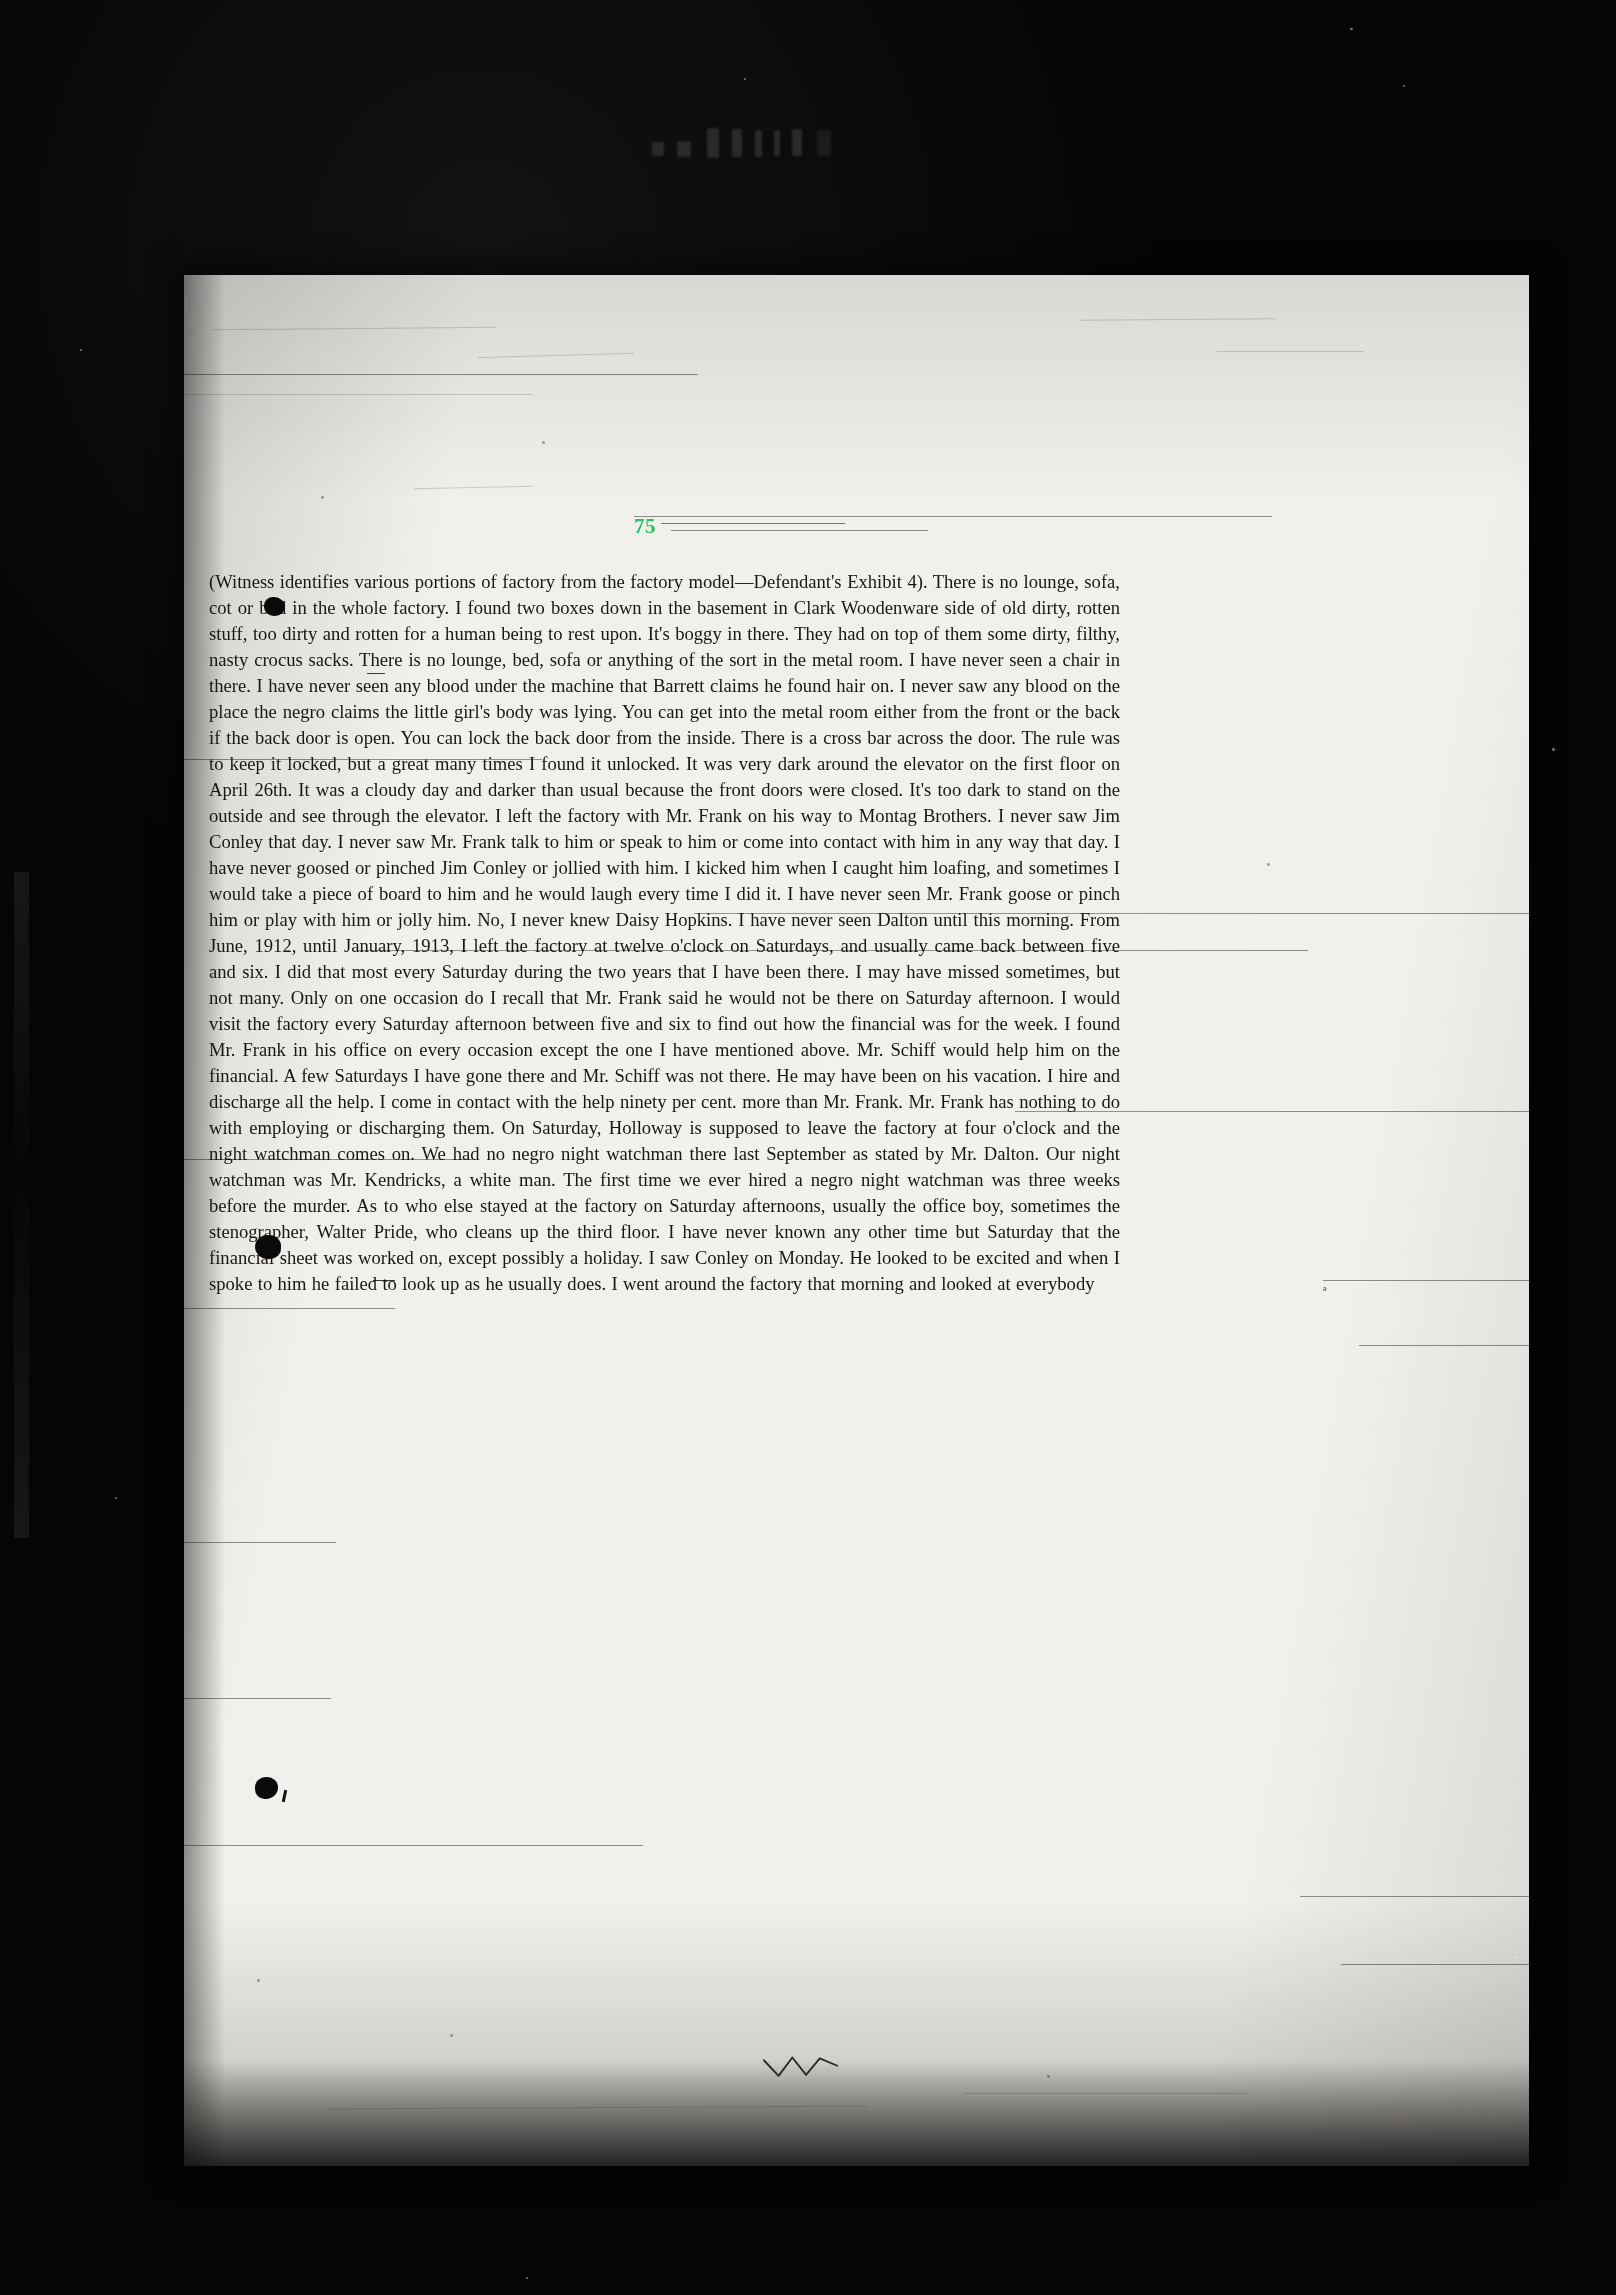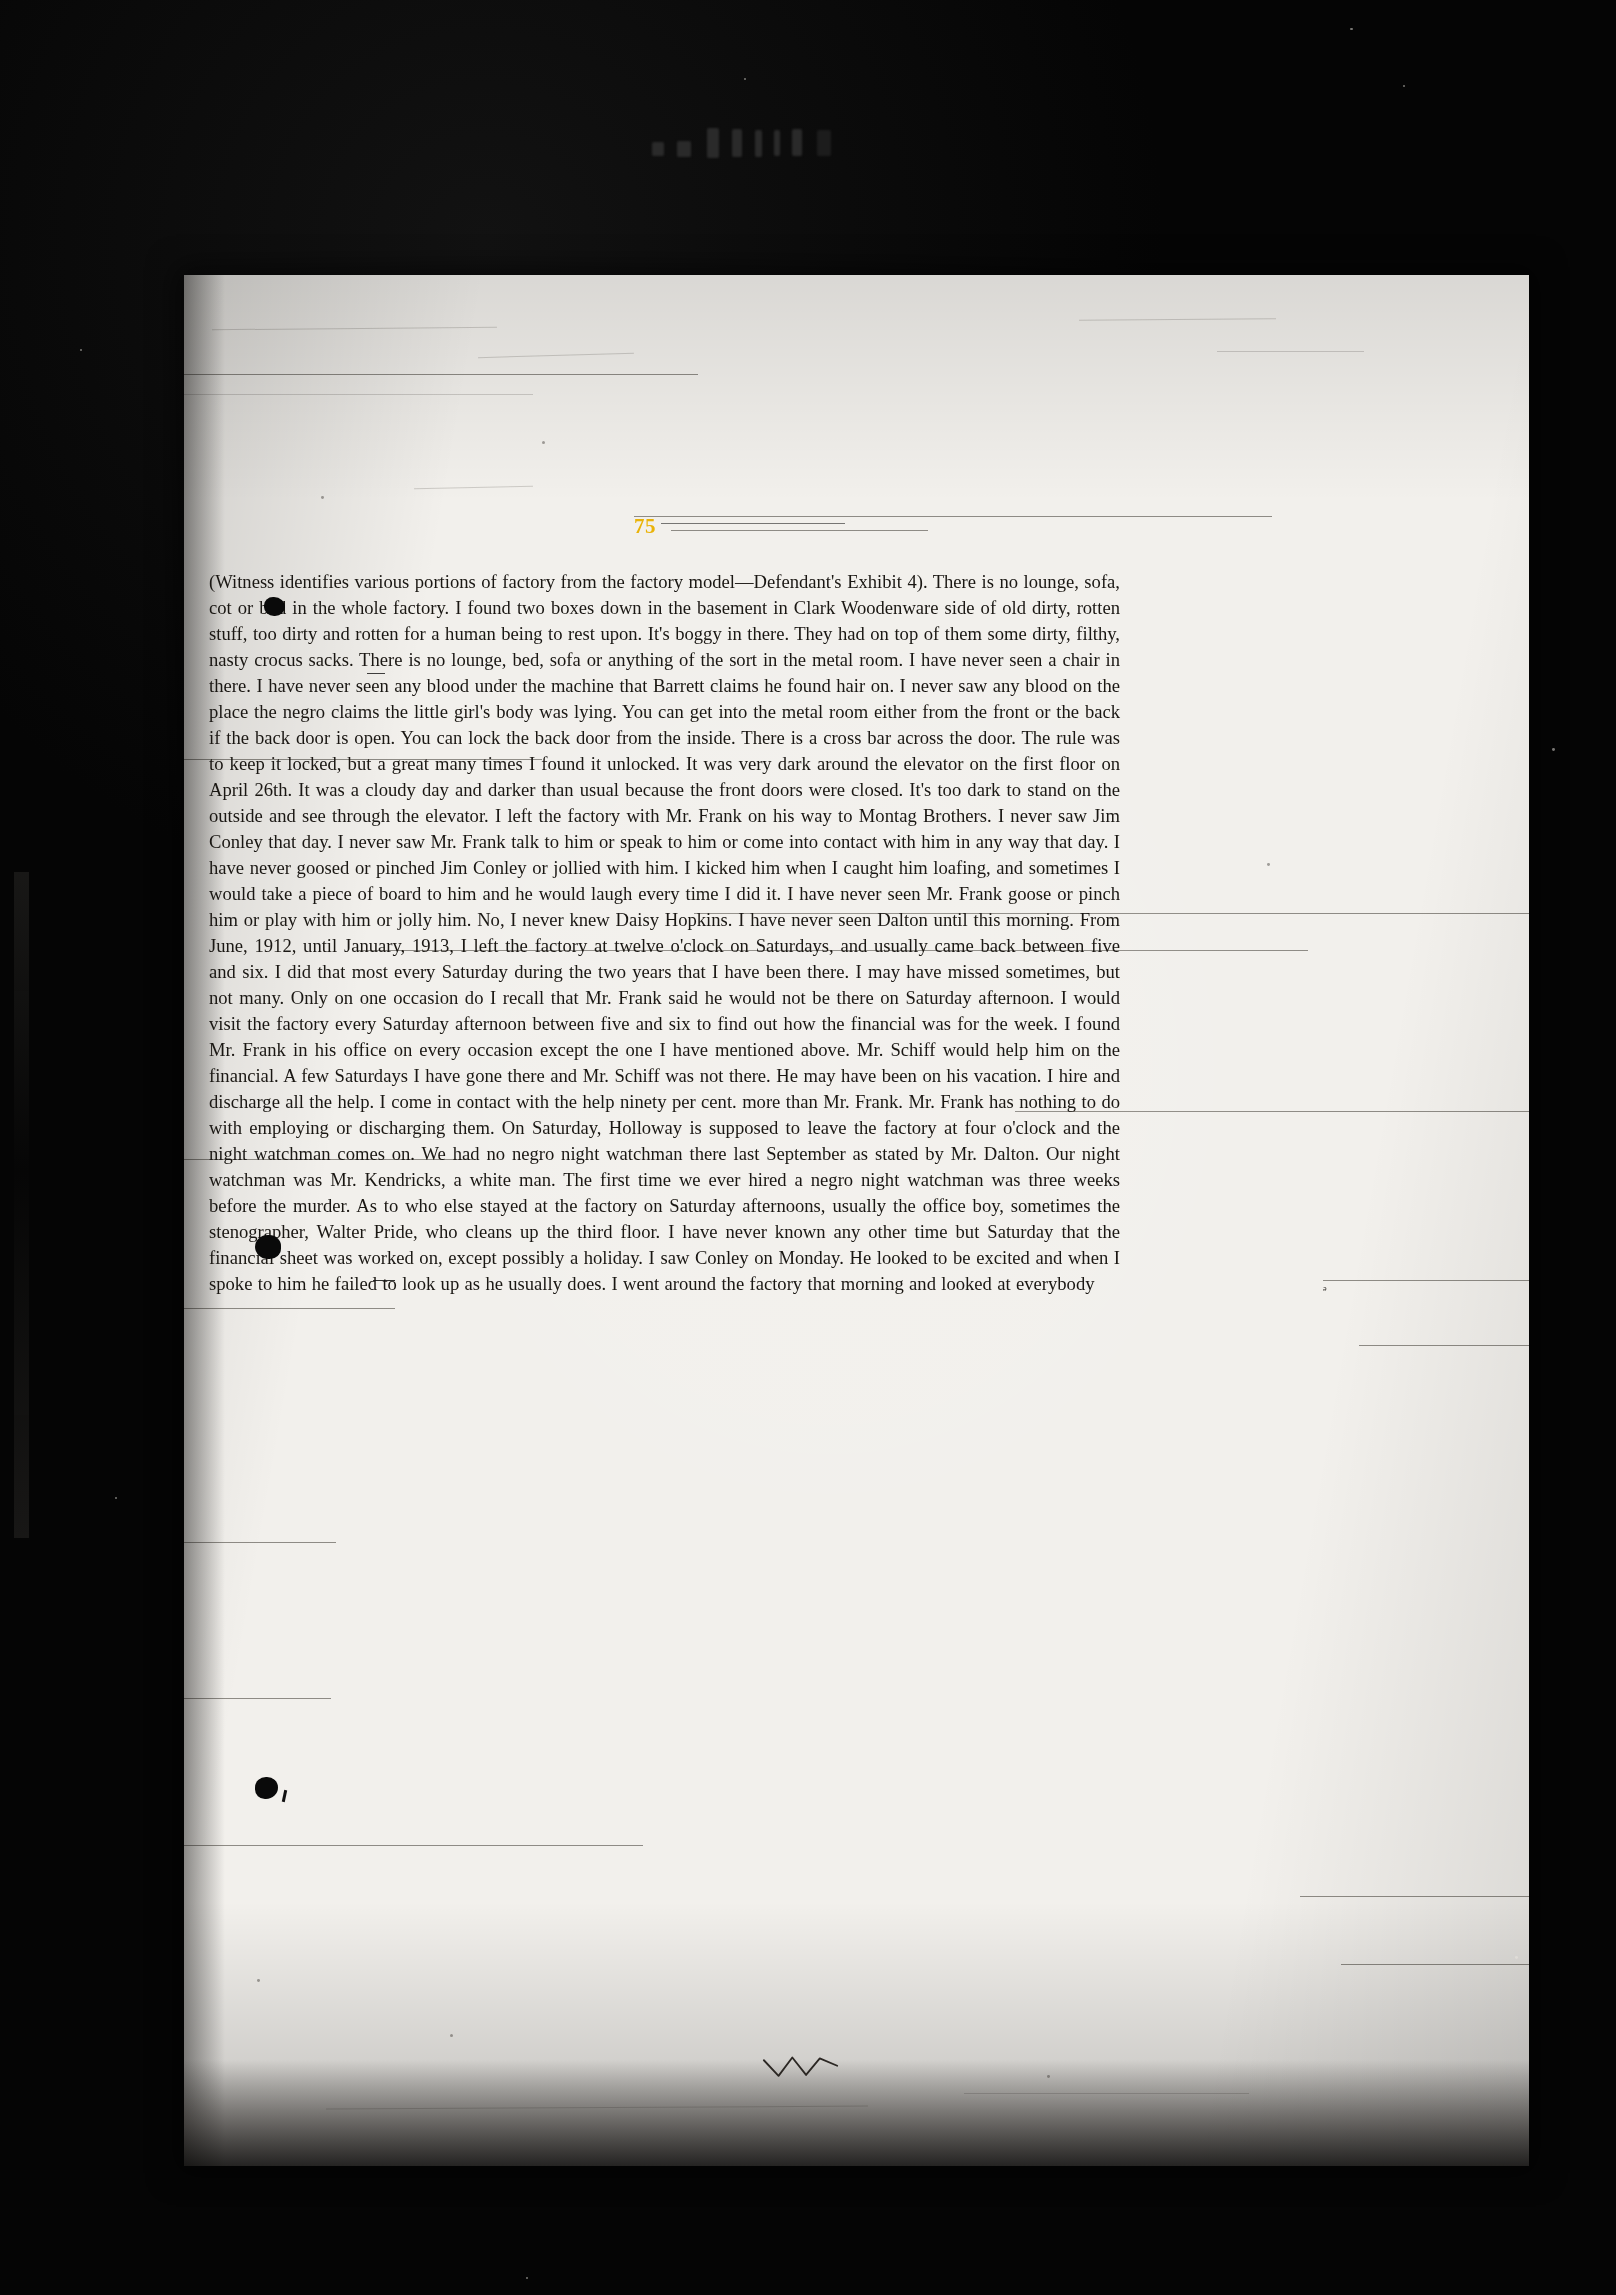--- a/index.html
+++ b/index.html
@@ -71,21 +71,21 @@
   .streak.dark { background: rgba(60,56,50,0.55); }
   .streak.light { background: rgba(120,115,108,0.30); }
 
   
   .page-number {
     position: absolute;
     left: 634px;
     top: 514px;
     font-size: 21px;
     font-weight: bold;
-    color: #eab308;
+    color: #22c55e;
     letter-spacing: 0.5px;
   }
 
   
   .text-block {
     position: absolute;
     left: 209px;
     top: 569px;
     width: 911px;
     font-size: 18.6px;

